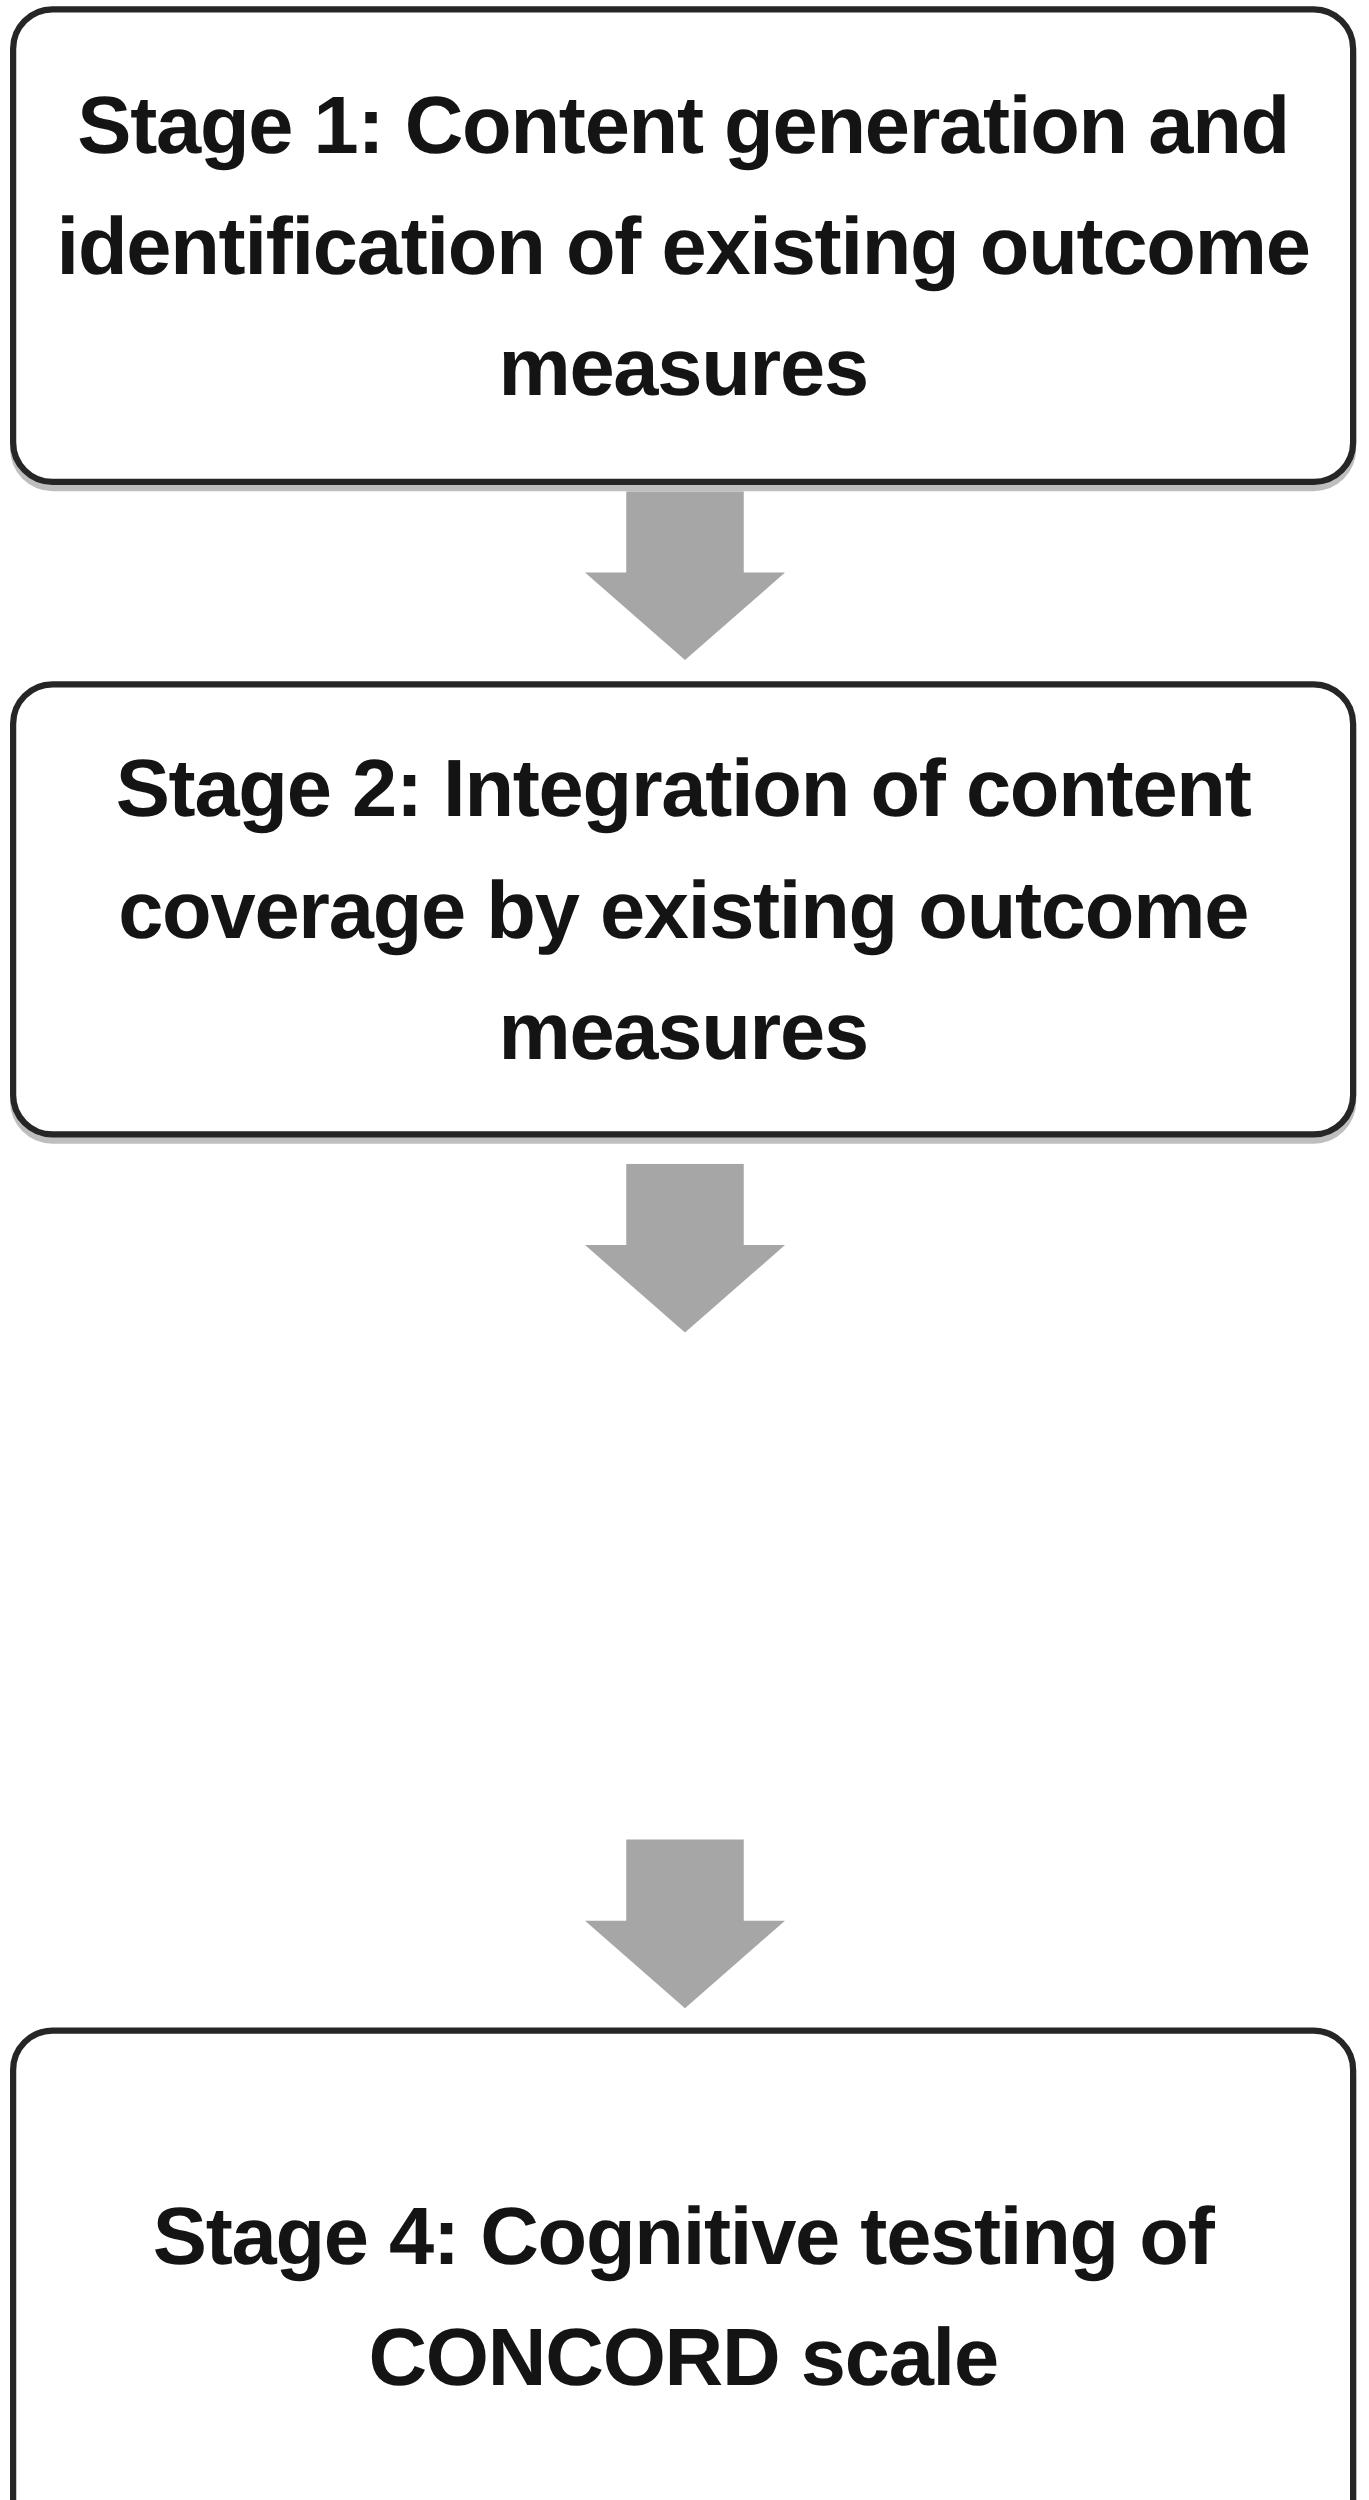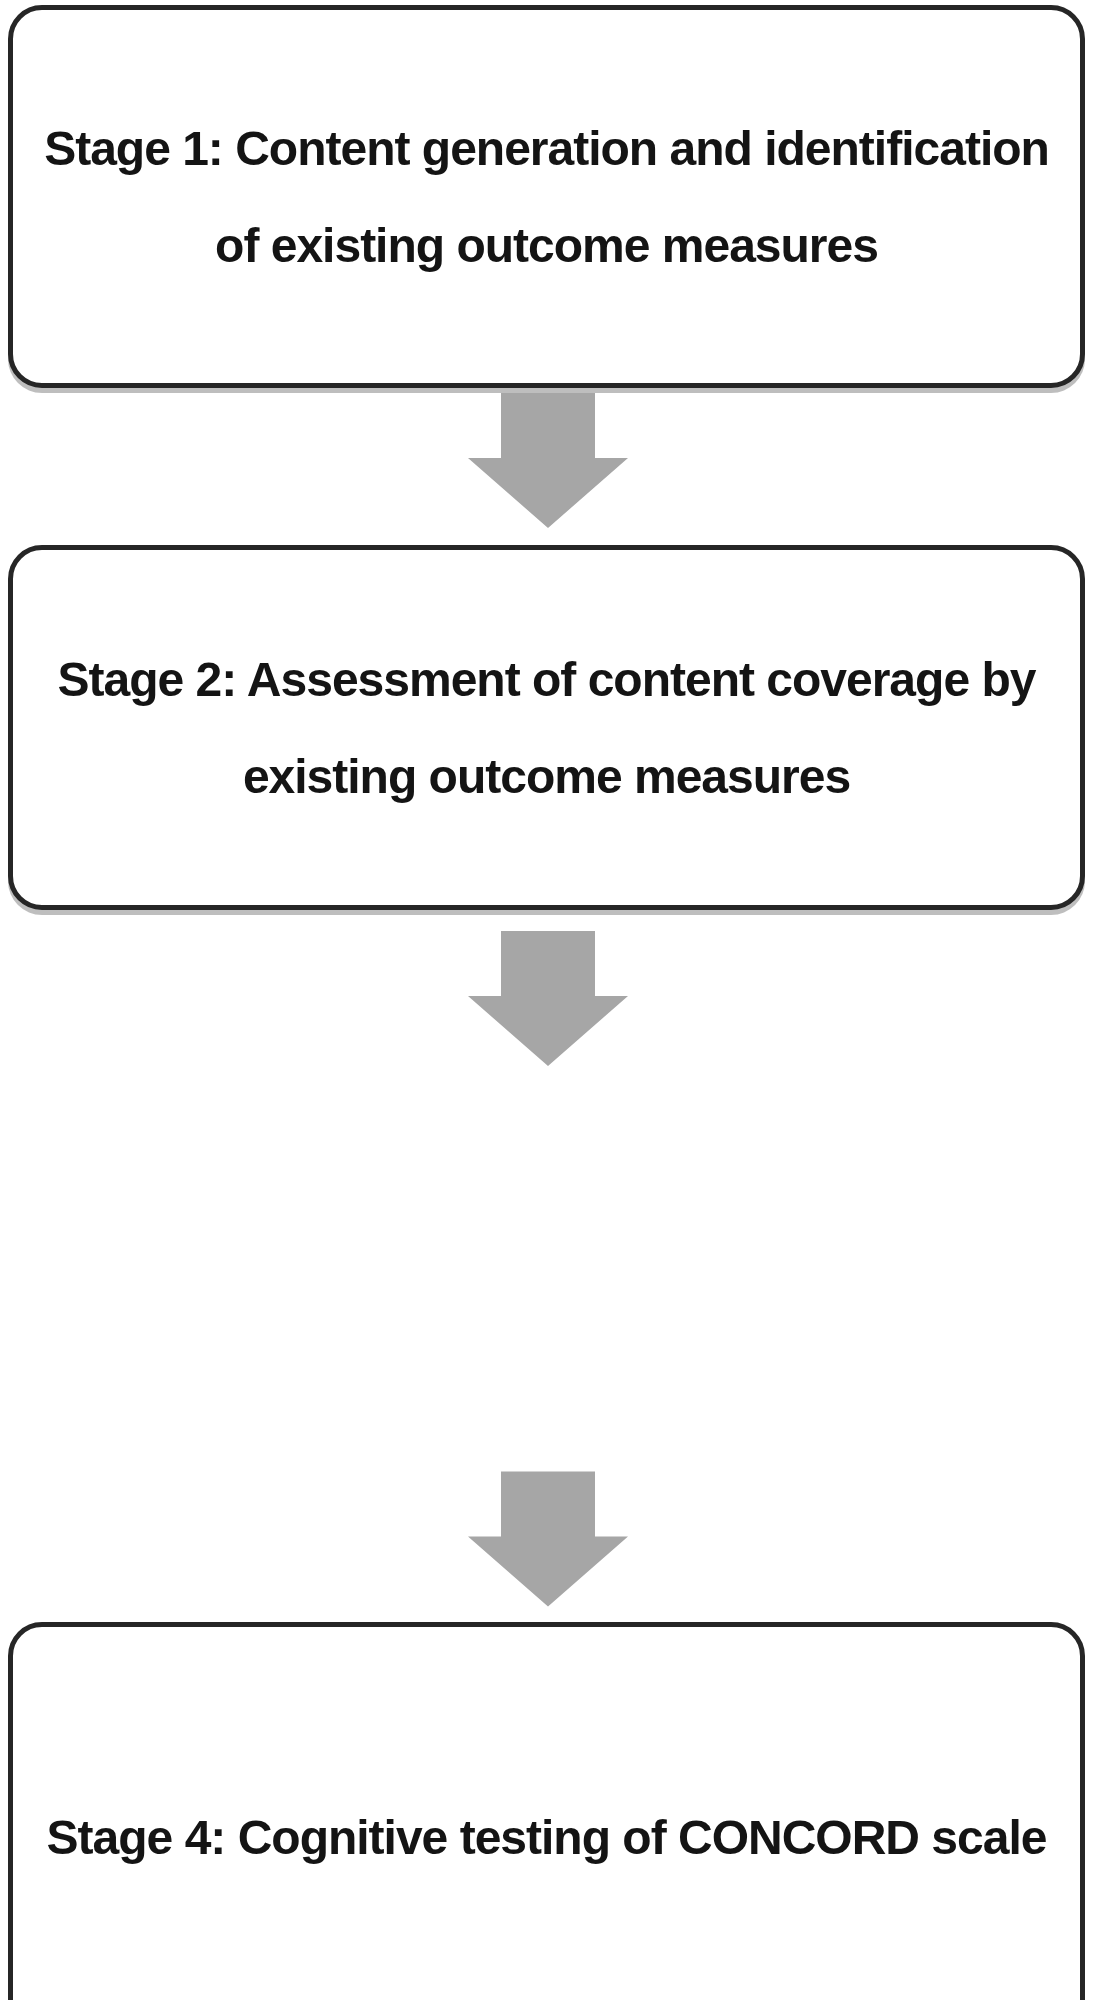--- a/index.html
+++ b/index.html
@@ -23,21 +23,21 @@
     border-radius: 34px;
     background: #ffffff;
     box-shadow: 0 5px 0 rgba(110,110,110,0.45);
     display: flex;
     align-items: center;
     justify-content: center;
     box-sizing: border-box;
     padding: 0 28px;
   }
   .stage-label {
-    font-size: 48px;
+    font-size: 65px;
     line-height: 97px;
     font-weight: bold;
     color: #141414;
     text-align: center;
     letter-spacing: -1px;
   }
   .arrow-wrap {
     position: absolute;
     left: 0;
     width: 100%;
@@ -64,21 +64,21 @@
     <div class="stage-label">Stage 1: Content generation and identification of existing outcome measures</div>
   </div>
 
   <div class="arrow-wrap" id="arrow-1">
     <svg width="160" height="135" viewBox="0 0 160 135" aria-hidden="true">
       <polygon points="33,0 127,0 127,65 160,65 80,135 0,65 33,65" fill="#a6a6a6"></polygon>
     </svg>
   </div>
 
   <div class="stage-box" id="box-2">
-    <div class="stage-label">Stage 2: Assessment of content coverage by existing outcome measures</div>
+    <div class="stage-label">Stage 2: Integration of content coverage by existing outcome measures</div>
   </div>
 
   <div class="arrow-wrap" id="arrow-2">
     <svg width="160" height="135" viewBox="0 0 160 135" aria-hidden="true">
       <polygon points="33,0 127,0 127,65 160,65 80,135 0,65 33,65" fill="#a6a6a6"></polygon>
     </svg>
   </div>
 
 
   <div class="arrow-wrap" id="arrow-3">

